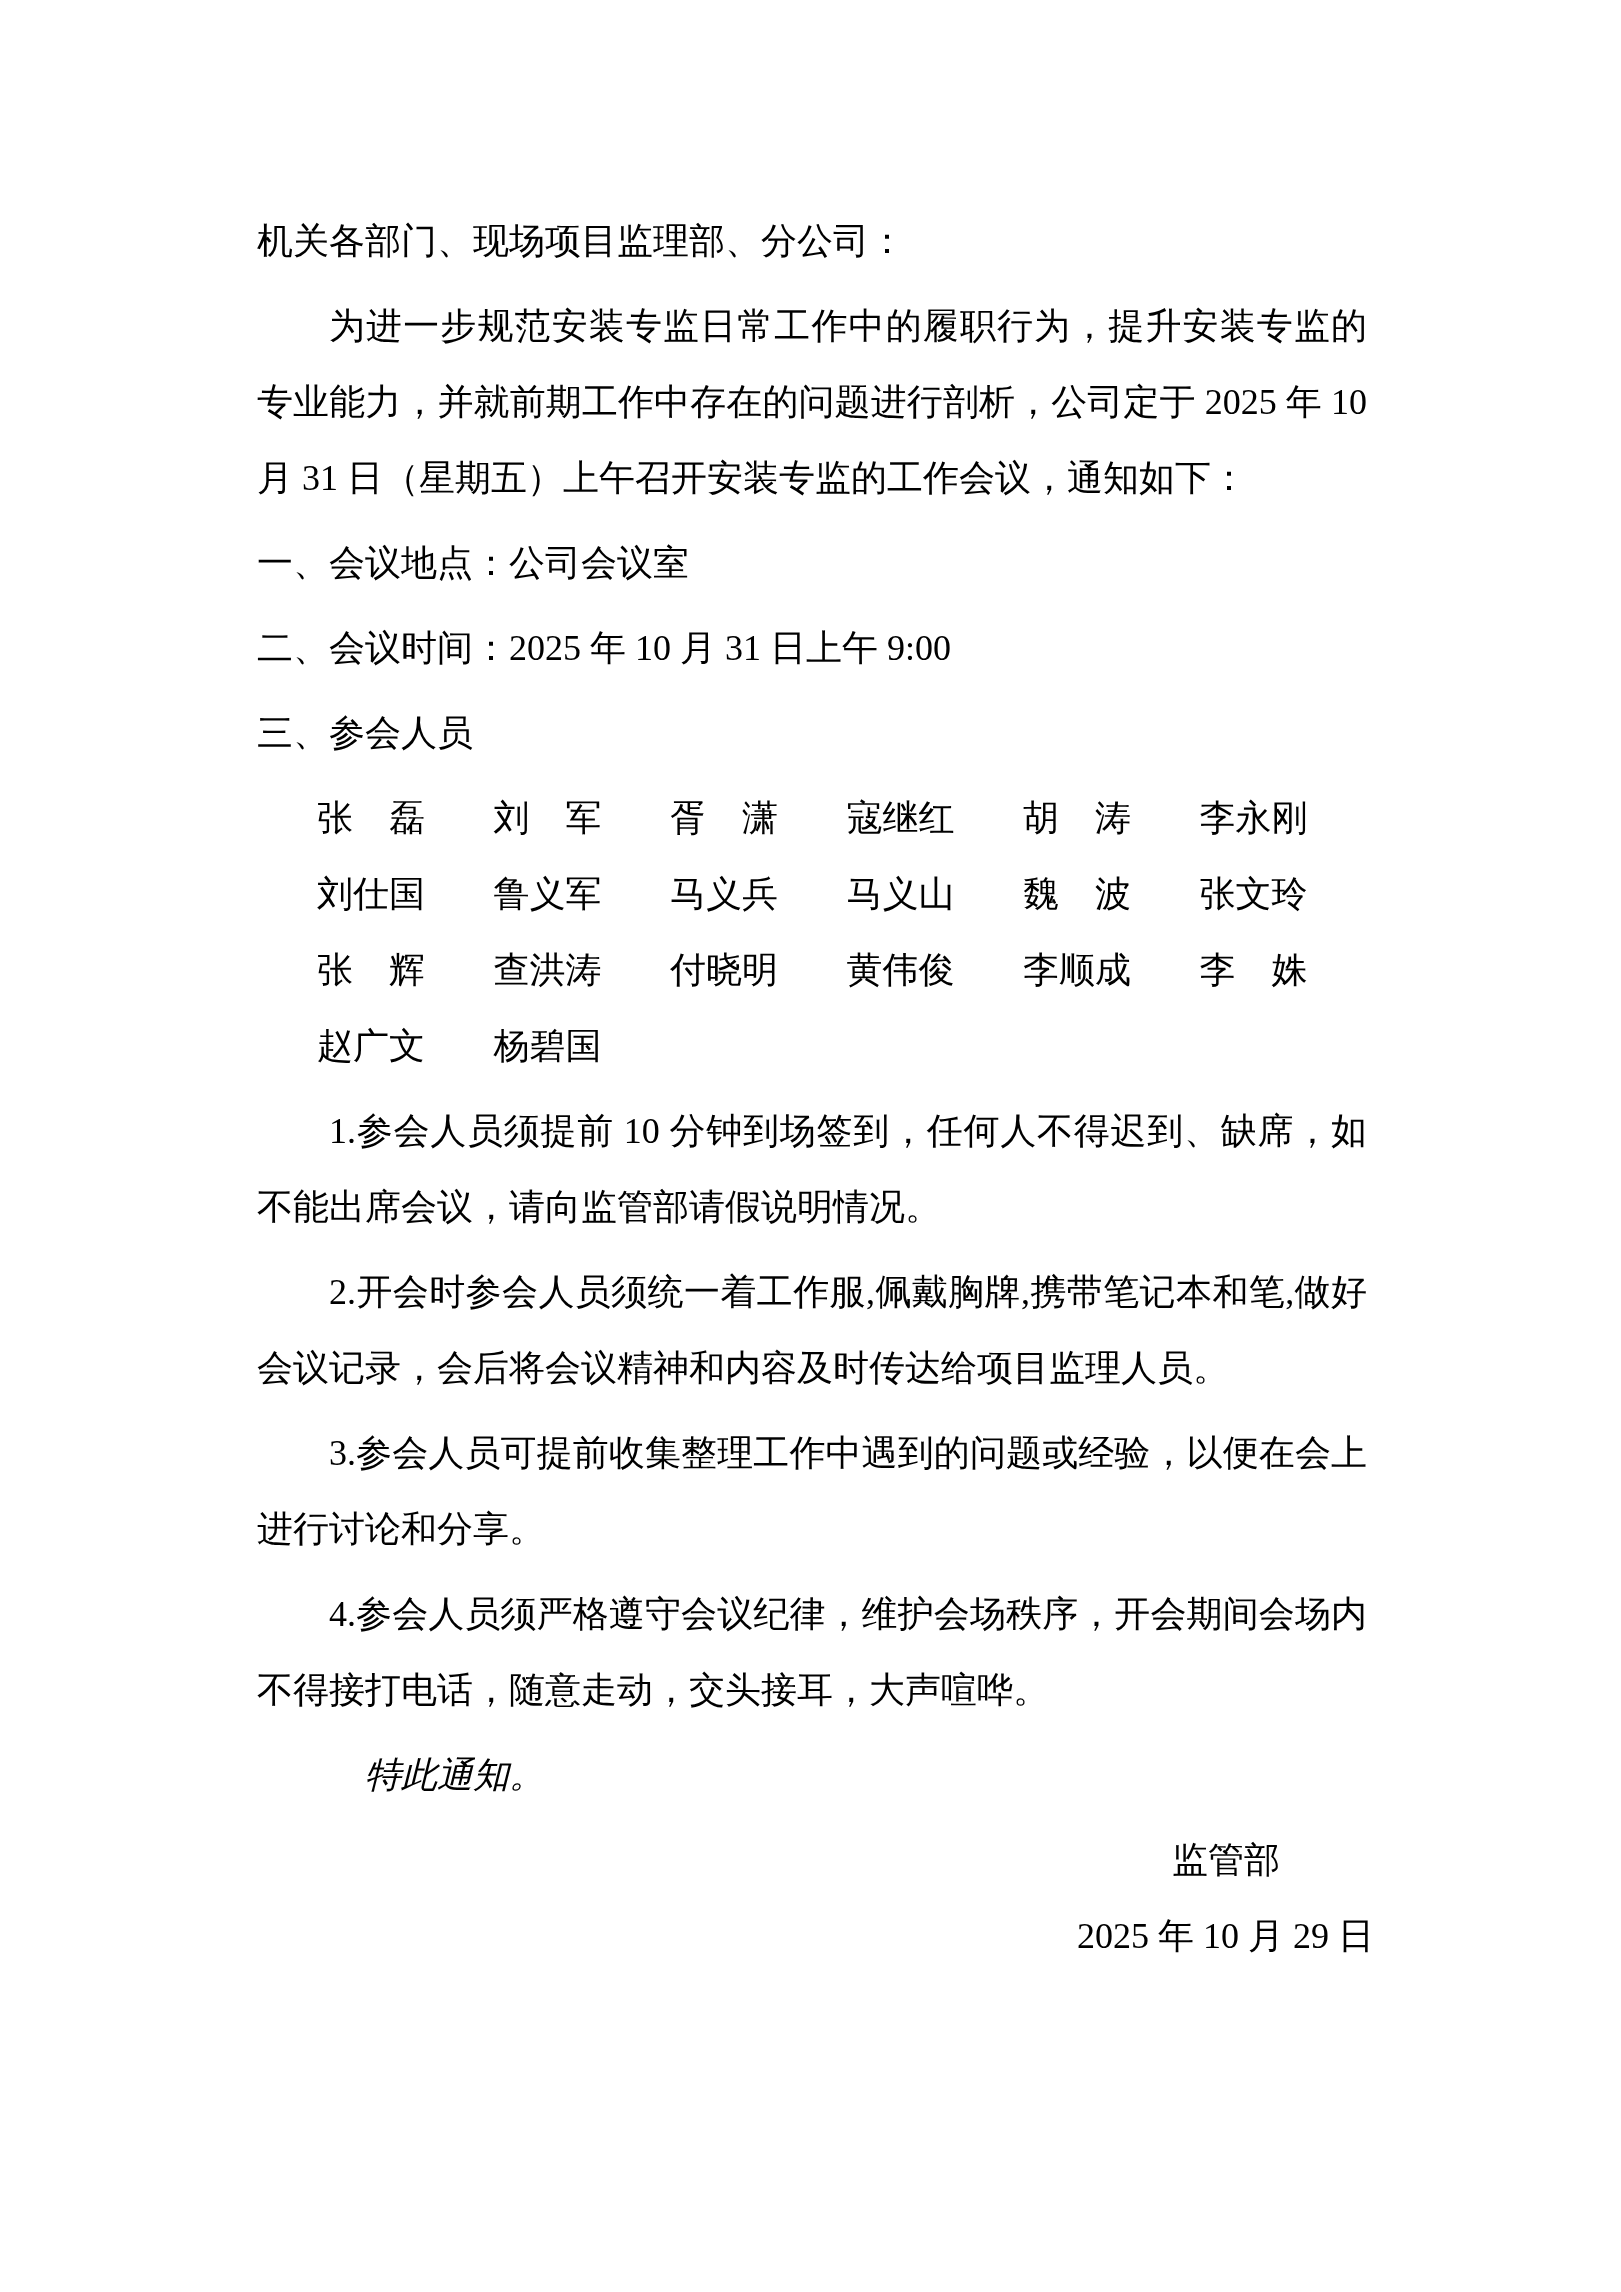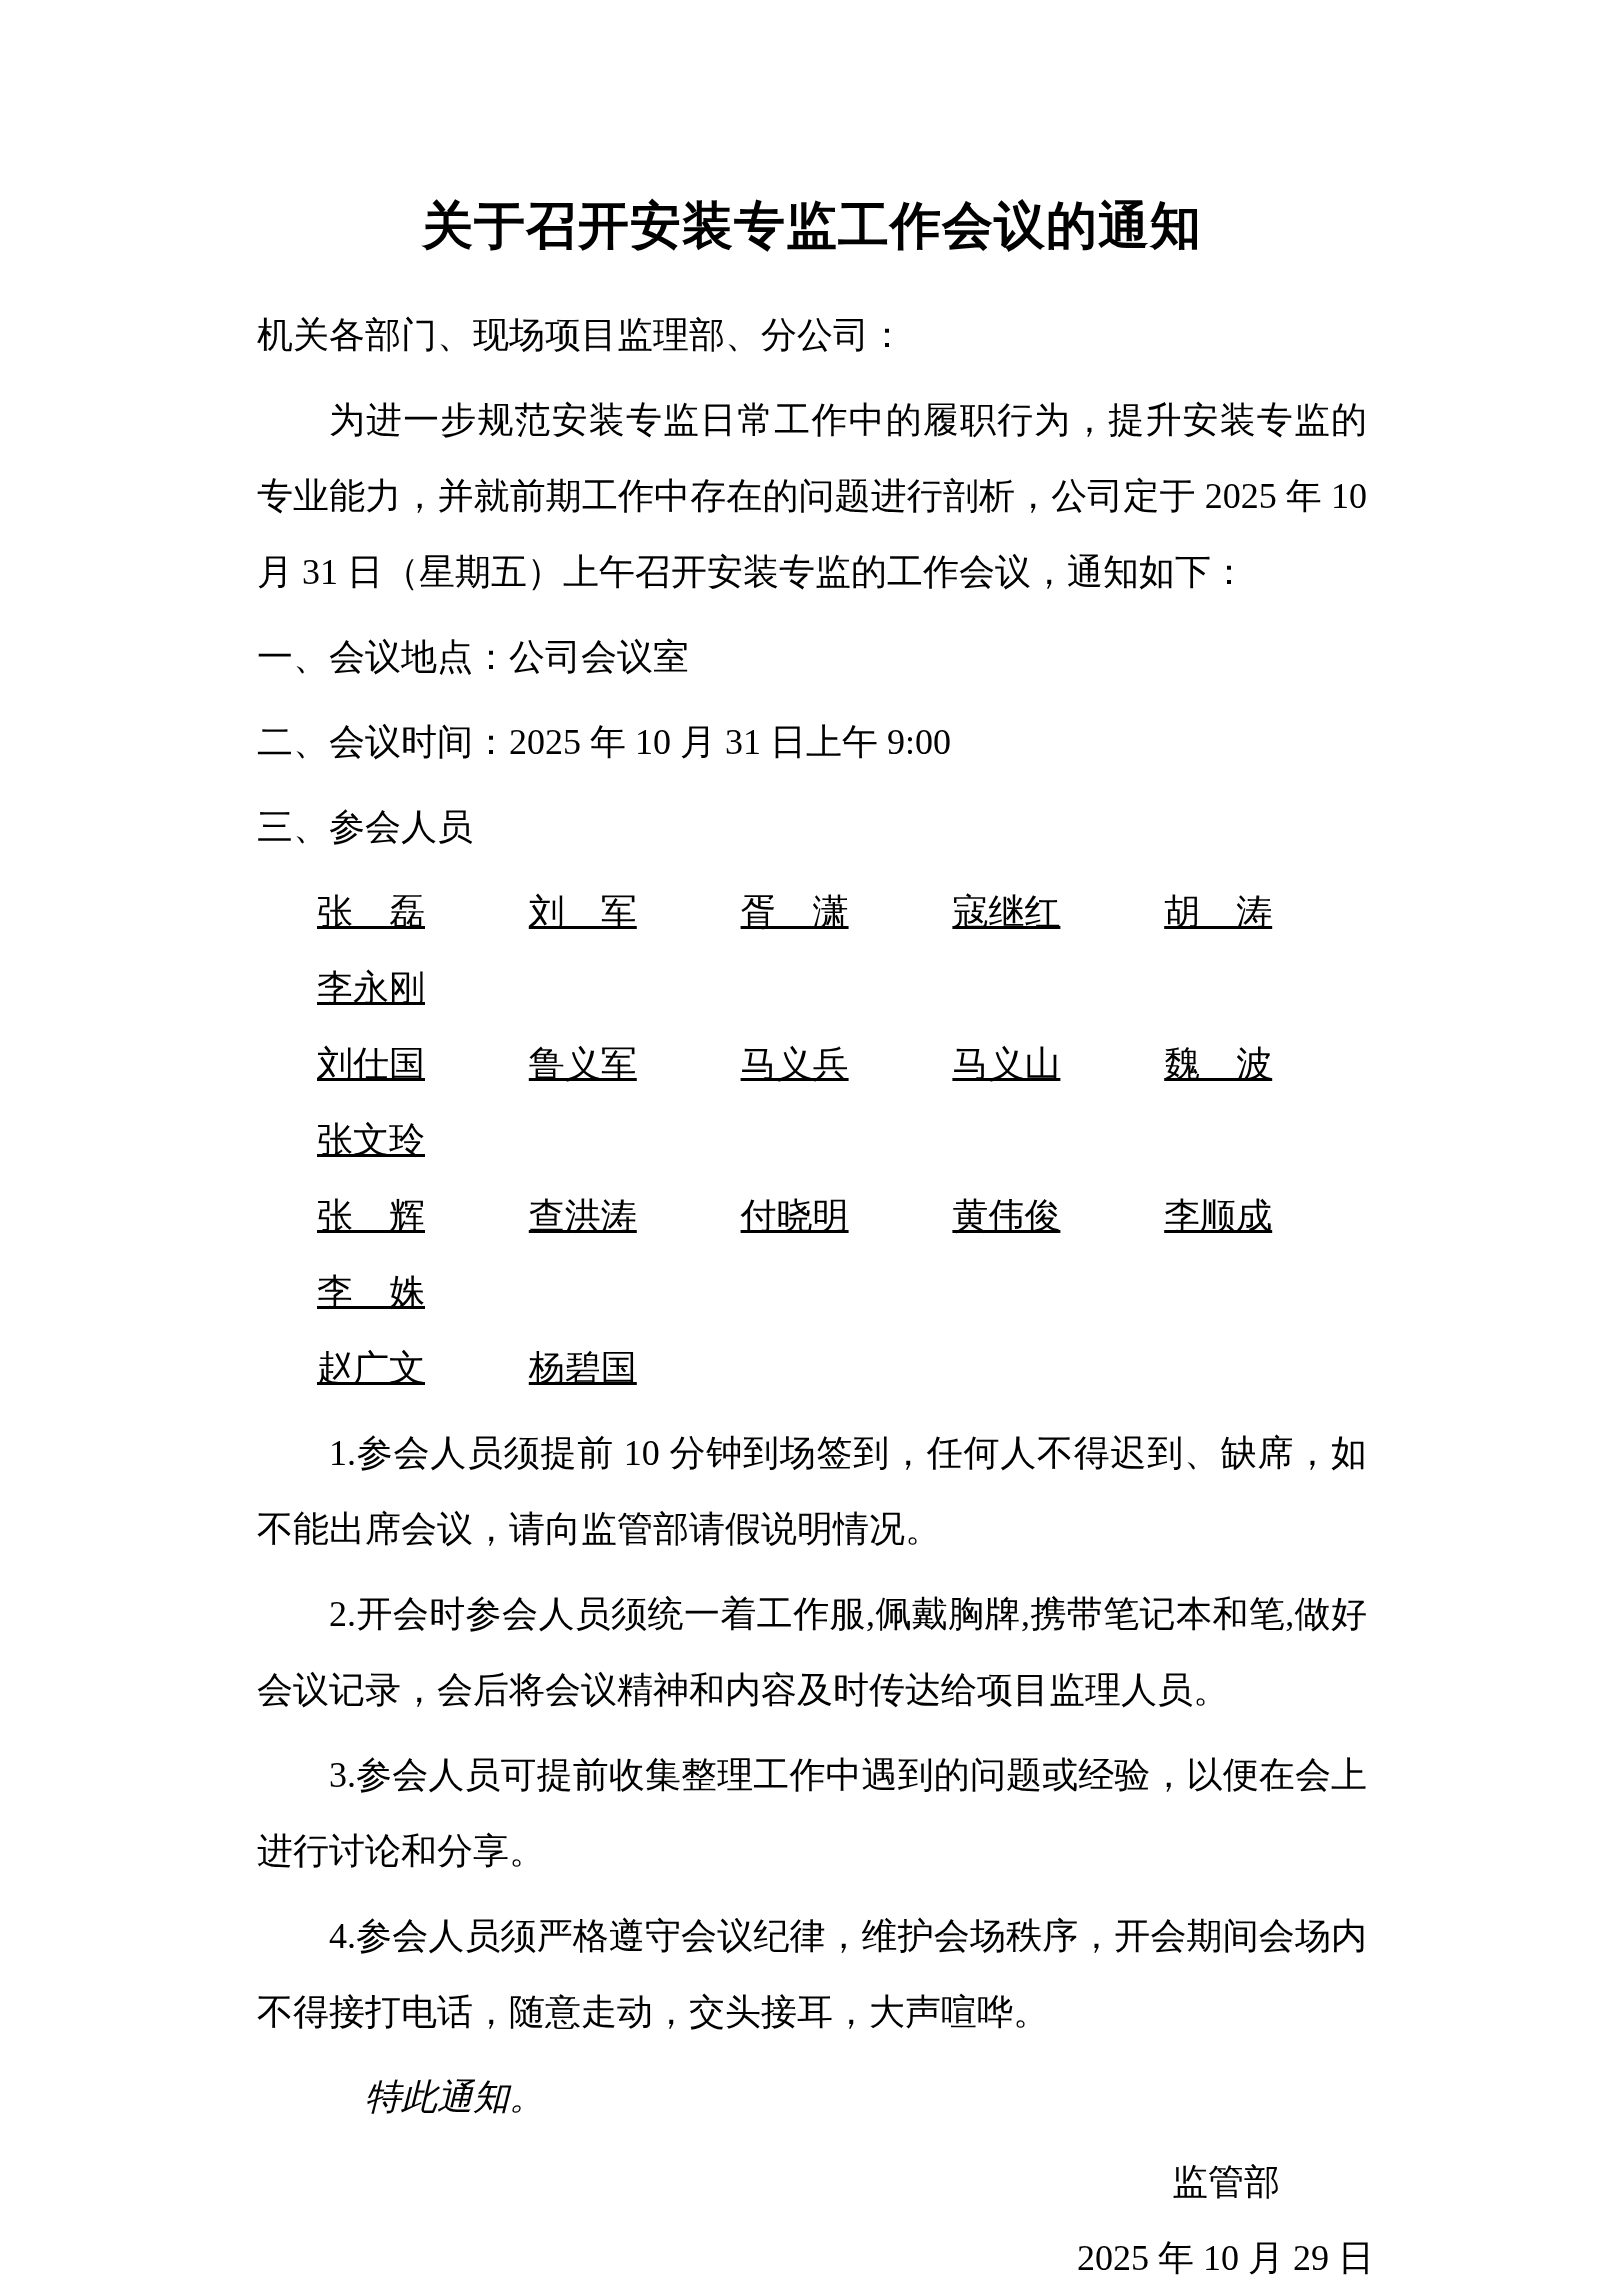--- a/index.html
+++ b/index.html
@@ -35,23 +35,22 @@
     text-justify: inter-ideograph;
   }
   .indent2 { text-indent: 2em; }
   .indent3 { text-indent: 3em; font-style: italic; }
   .names {
     padding-left: 69px;
     margin: 3.9px 0 0 0;
   }
   .name-row {
     display: grid;
-    grid-template-columns: repeat(5, 1fr);
+    grid-template-columns: repeat(6, 1fr);
     line-height: 76px;
-    text-decoration: underline;
   }
   .name-cell {
     text-align: left;
     white-space: nowrap;
   }
   .signature {
     text-align: right;
   }
   .sig-dept {
     line-height: 76px;
@@ -62,21 +61,20 @@
     line-height: 76px;
     text-align: right;
     padding-right: 2px;
   }
 </style>
 </head>
 <body>
 
 <div class="page">
 
-  <h1 class="doc-title">关于召开安装专监工作会议的通知</h1>
 
   <p>机关各部门、现场项目监理部、分公司：</p>
 
   <p class="indent2">为进一步规范安装专监日常工作中的履职行为，提升安装专监的专业能力，并就前期工作中存在的问题进行剖析，公司定于 2025 年 10 月 31 日（星期五）上午召开安装专监的工作会议，通知如下：</p>
 
   <p>一、会议地点：公司会议室</p>
 
   <p>二、会议时间：2025 年 10 月 31 日上午 9:00</p>
 
   <p>三、参会人员</p>

